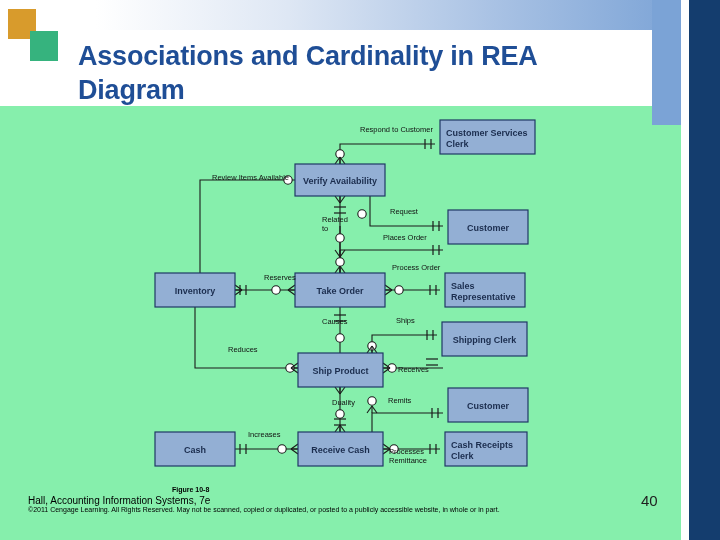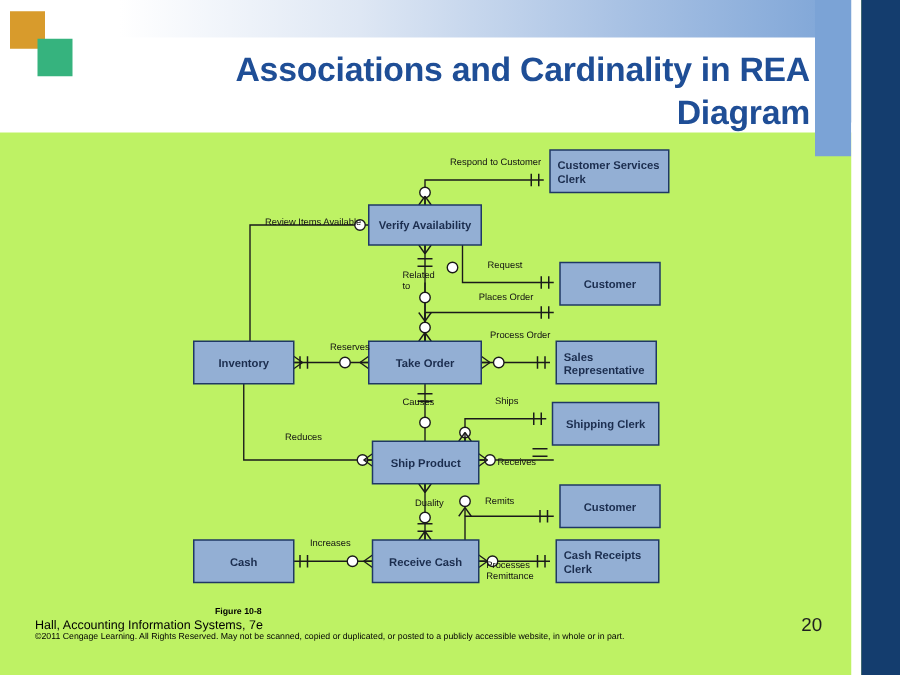--- a/index.html
+++ b/index.html
@@ -1,21 +1,21 @@
 <!DOCTYPE html>
 <html><head>
 <meta charset="utf-8">
 <style>
   html,body{margin:0;padding:0;}
   body{
     width:720px;height:540px;overflow:hidden;position:relative;
     background:#ffffff;
     font-family:"Liberation Sans", sans-serif;
   }
-  #slide{position:absolute;inset:0;background:#bef264;text-align:right;}
+  #slide{position:absolute;inset:0;background:#86efac;}
 
   
   .header-band{
     position:absolute;left:0;top:0;width:686px;height:104px;
     background:linear-gradient(to right,#ffffff 0%,#ffffff 14%,#dee7f4 42%,#a9c2e4 72%,#7ba3d6 100%);
   }
   .header-mask{
     position:absolute;left:0;top:30px;width:672px;height:74px;
     background:#ffffff;border-bottom-right-radius:26px;
   }
@@ -336,15 +336,15 @@
             <text x="389" y="344" text-anchor="start" font-family="&quot;Liberation Sans&quot;, sans-serif" font-size="7.5" fill="#111111">Processes</text>
             <text x="389" y="353" text-anchor="start" font-family="&quot;Liberation Sans&quot;, sans-serif" font-size="7.5" fill="#111111">Remittance</text>
           </g>
         </g>
     </svg>
   </div>
 
   <div class="fig-label">Figure 10-8</div>
   <div class="cite1">Hall, Accounting Information Systems, 7e</div>
   <div class="cite2">©2011 Cengage Learning. All Rights Reserved. May not be scanned, copied or duplicated, or posted to a publicly accessible website, in whole or in part.</div>
-  <div class="pagenum">20</div>
+  <div class="pagenum">40</div>
 
 </div>
 
 </body></html>

